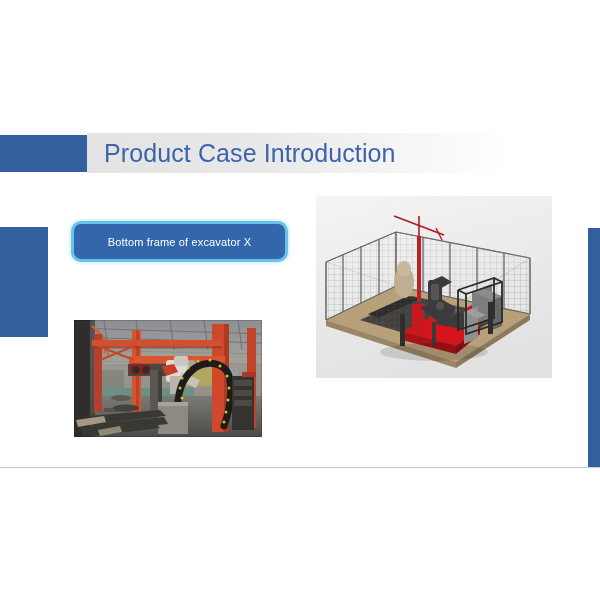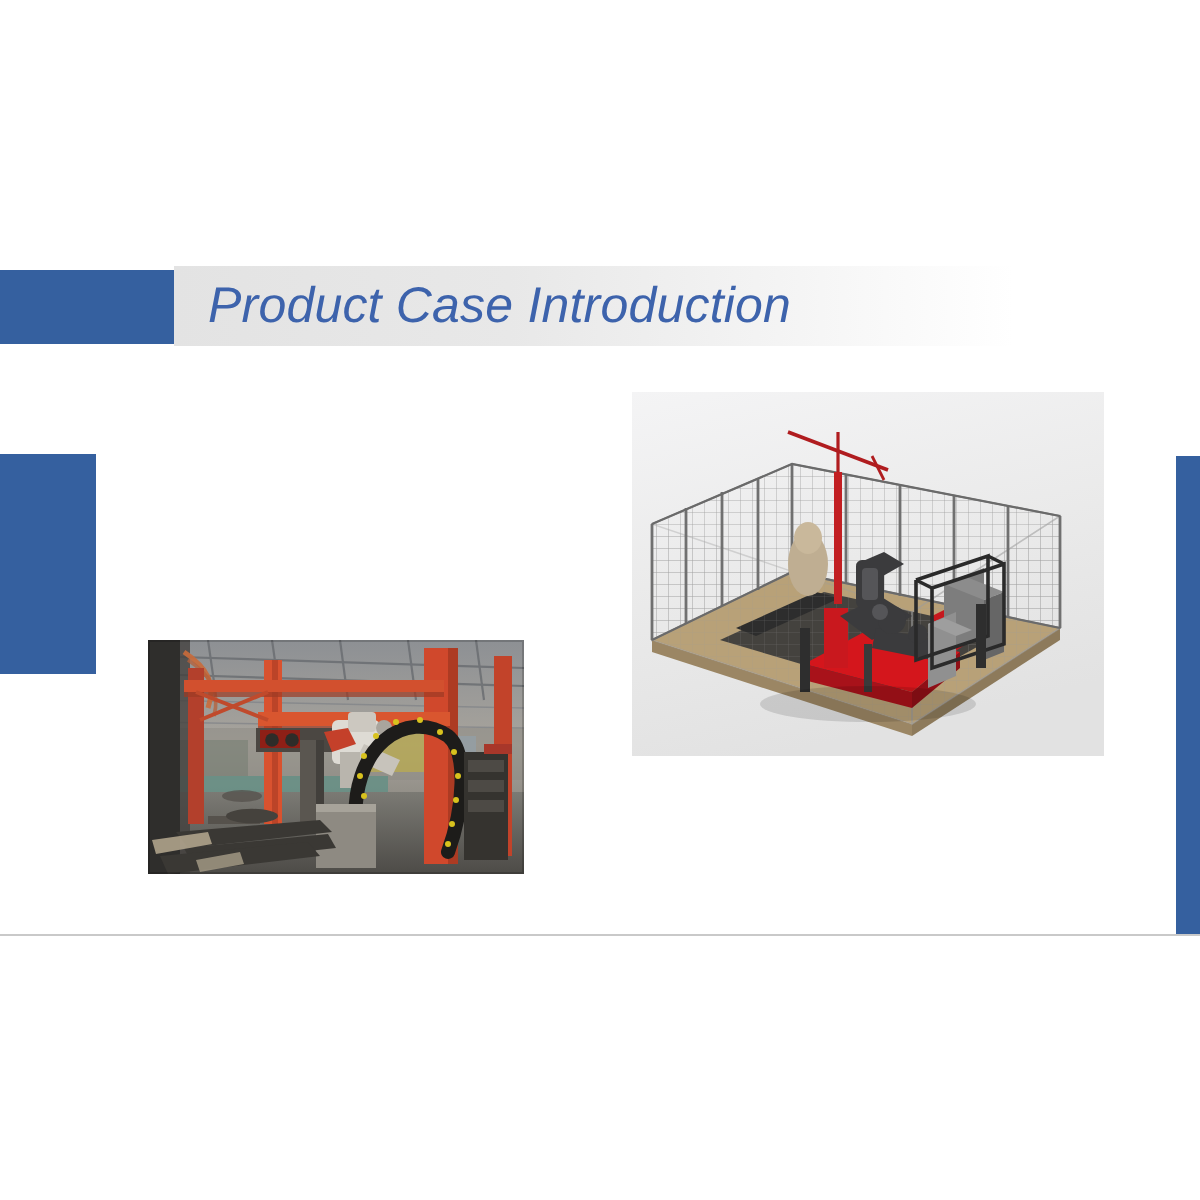--- a/index.html
+++ b/index.html
@@ -12,21 +12,20 @@
     height: 600px;
     font-family: "Liberation Sans", sans-serif;
     overflow: hidden;
   }
 
   .slide {
     position: relative;
     width: 600px;
     height: 508px;
     background: #ffffff;
-    font-style: italic;
   }
 
   
   .title-band {
     position: absolute;
     left: 87px;
     top: 133px;
     width: 420px;
     height: 40px;
     background: linear-gradient(to right, #e3e3e3 0%, #e8e8e8 40%, #f4f4f4 72%, #ffffff 100%);
@@ -124,20 +123,23 @@
 <div class="slide">
 
   <div class="title-band"></div>
   <div class="title-block"></div>
   <div class="page-title">Product Case Introduction</div>
 
   <div class="left-block"></div>
   <div class="right-strip"></div>
   <div class="baseline-rule"></div>
 
+  <div class="callout">
+    <span class="callout-label">Bottom frame of excavator X</span>
+  </div>
 
   <div class="media photo-frame">
     <svg viewBox="0 0 188 117" preserveAspectRatio="none">
       <defs>
         <linearGradient id="hallLight" x1="0" y1="0" x2="0" y2="1">
           <stop offset="0%" stop-color="#8d9094"></stop>
           <stop offset="45%" stop-color="#a8a49c"></stop>
           <stop offset="100%" stop-color="#6f6c66"></stop>
         </linearGradient>
         <linearGradient id="floorG" x1="0" y1="0" x2="0" y2="1">

